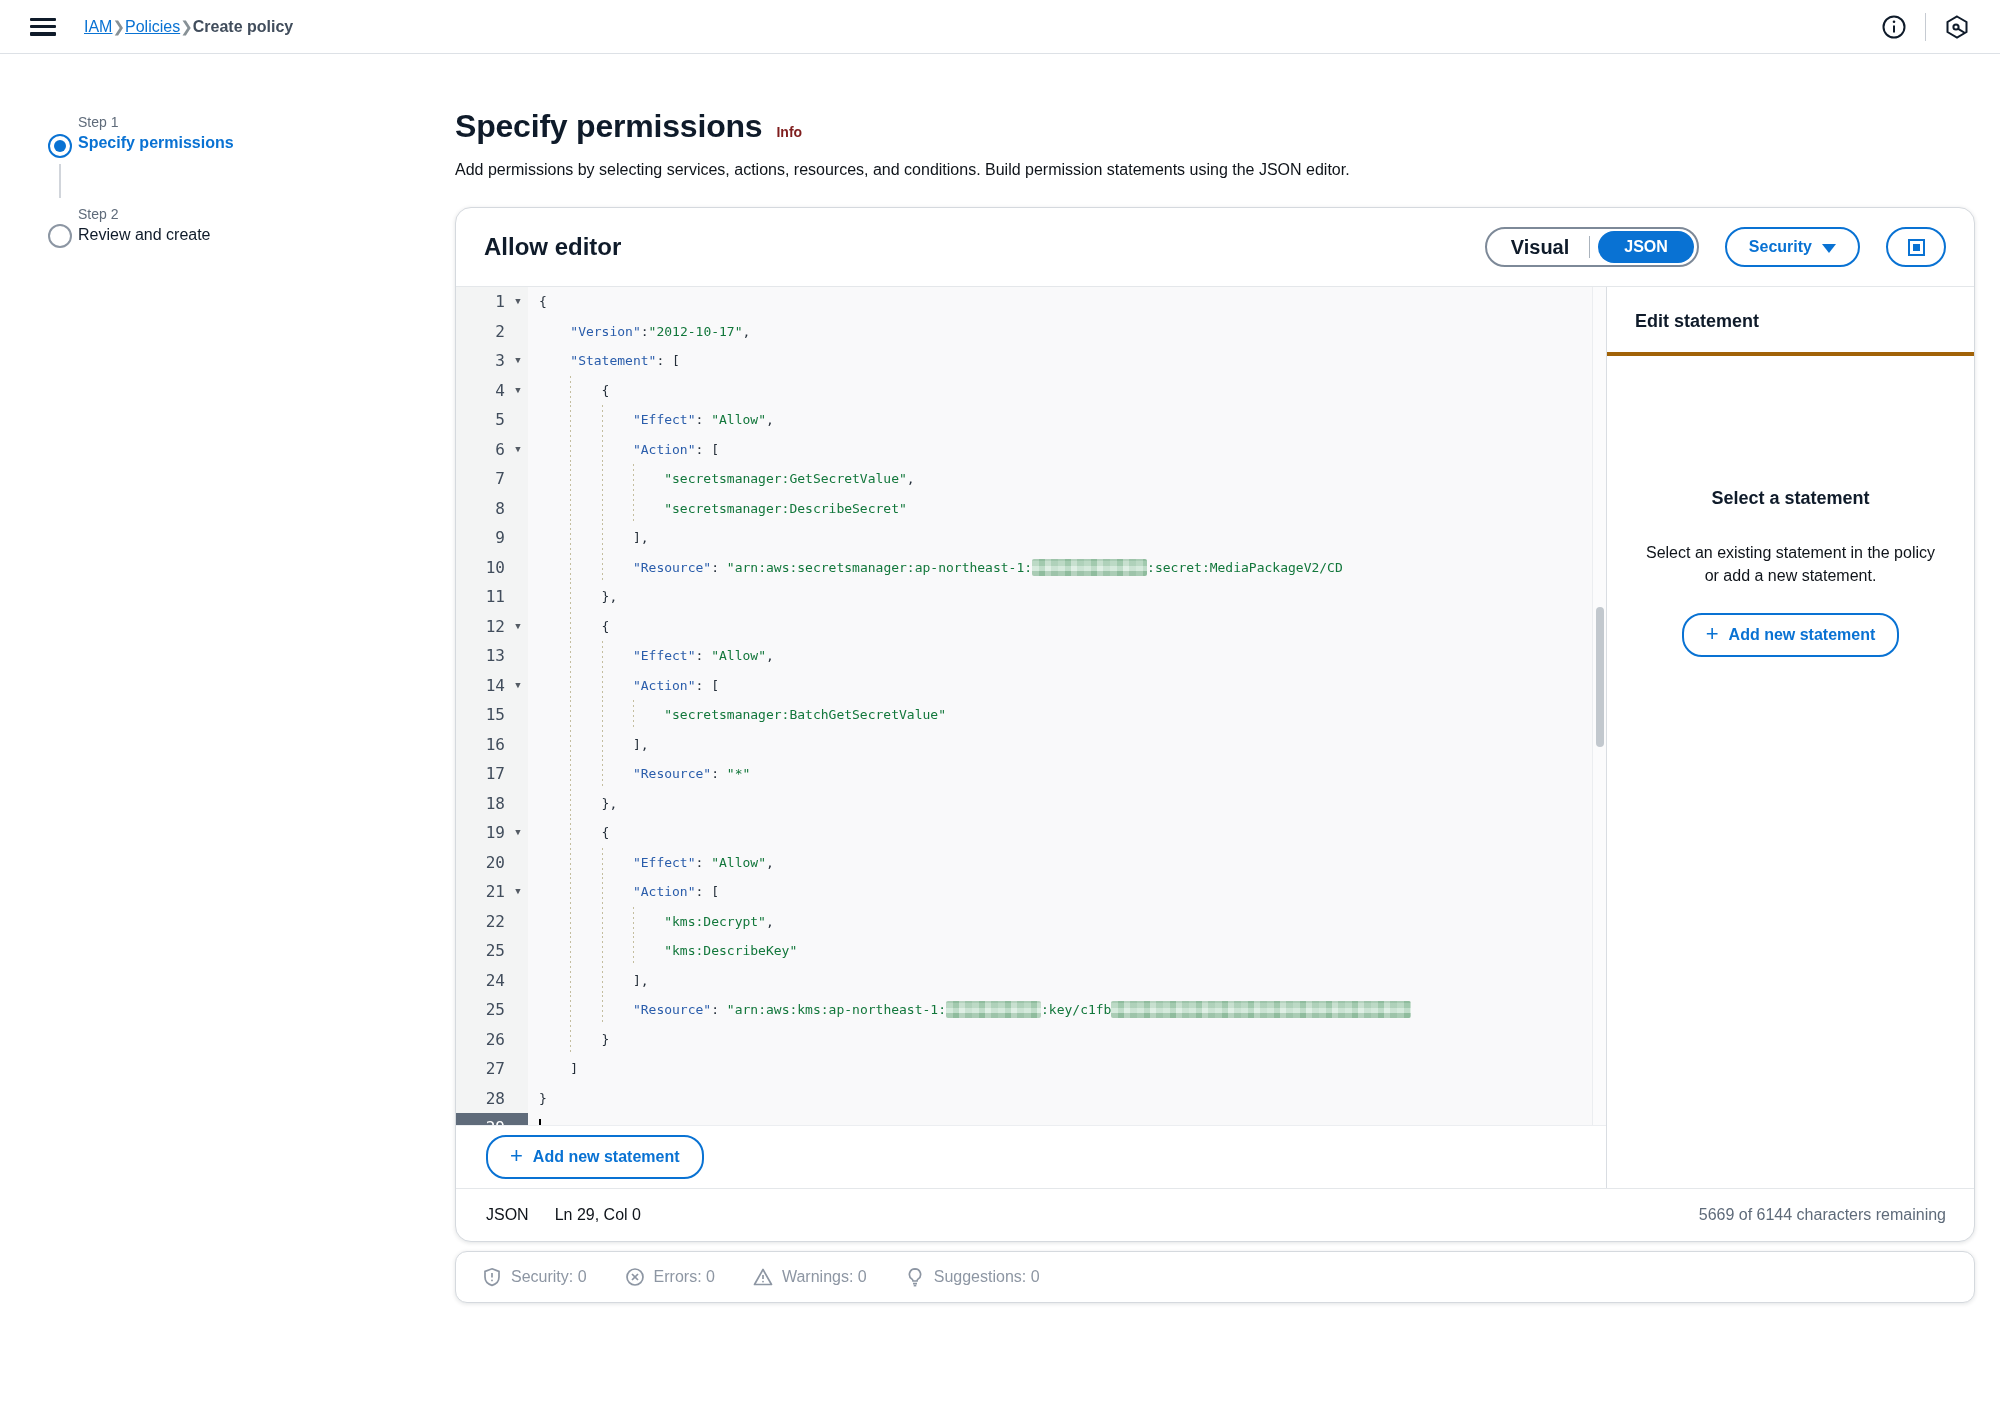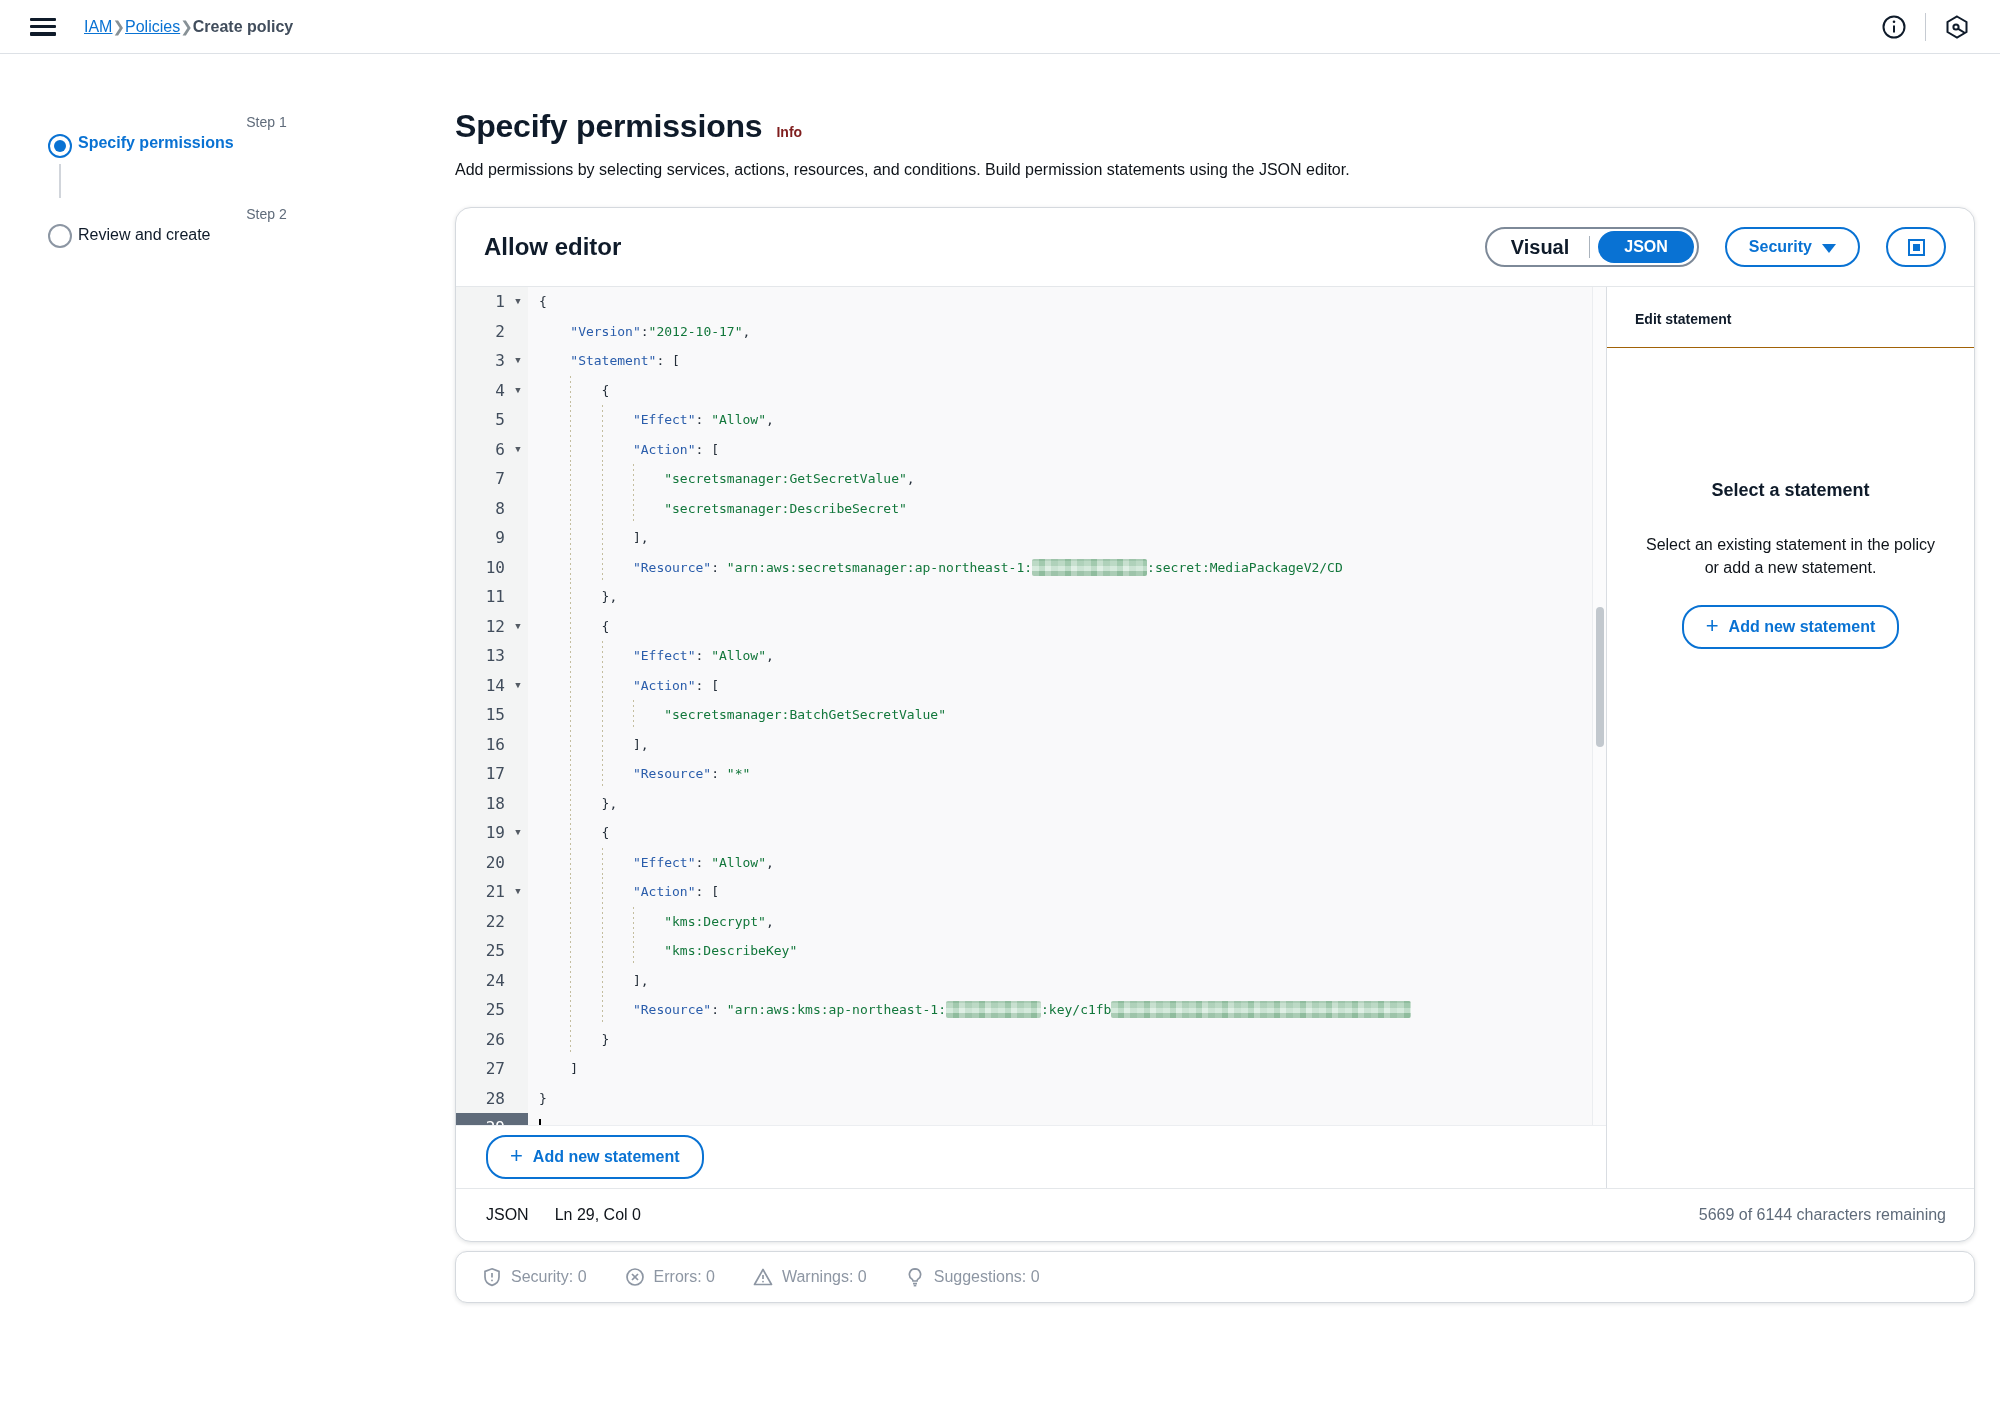--- a/index.html
+++ b/index.html
@@ -23,21 +23,21 @@
   .page { display:flex; }
   .steps { width:455px; flex:0 0 455px; padding:56px 0 0 48px; }
   .main { flex:1; padding:54px 25px 0 0; }
 
   
   .step { position:relative; padding-left:30px; }
   .radio { position:absolute; left:0; top:24px; width:24px; height:24px; border-radius:50%; background:#fff; }
   .radio.active { border:2.5px solid #0972d3; }
   .radio.active::after { content:""; position:absolute; left:3.5px; top:3.5px; width:12px; height:12px; border-radius:50%; background:#0972d3; }
   .radio.idle { border:2.5px solid #8c96a3; }
-  .step-label { font-size:14px; color:#5f6b7a; padding-top:4px;text-align:center; }
+  .step-label { font-size:14px; color:#5f6b7a; padding-top:4px; }
   .step-title { font-size:16px; font-weight:700; padding:4px 0 10px; }
   .step-title.active { color:#0972d3; }
   .step-title.idle { color:#0f1b2a; font-weight:400; }
   .step-connector { width:2px; height:34px; background:#d1d5db; margin:2px 0 4px 11px; }
 
   
   .h1row { display:flex; align-items:baseline; gap:14px; margin-bottom:16px; }
   .h1row h1 { font-size:32px; font-weight:700; letter-spacing:-.2px; }
   .info-link { font-size:14px; font-weight:700; color:#7f1d1d; cursor:pointer; }
   .desc { font-size:16px; color:#0f141a; margin-bottom:28px; }
@@ -96,21 +96,21 @@
 
   .vscroll { position:absolute; top:0; right:0; bottom:0; width:14px; background:#fbfbfc; border-left:1px solid #ebedf0; }
   .vthumb { position:absolute; left:3px; width:8px; border-radius:4px; background:#c2c8ce; top:320px; height:140px; }
 
   .add-stmt-row { padding:9px 28px 9px 30px; background:#fff; border-top:1px solid #eceef1; }
   .btn-add { height:44px; font-size:16px; }
   .plus { font-size:22px; font-weight:400; line-height:1; margin-top:-2px; }
 
   
   .side-panel { flex:0 0 367px; background:#fff; }
-  .sp-header { padding:24px 28px 20px; font-size:14px; font-weight:800; border-bottom:1px solid #a16207; }
+  .sp-header { padding:24px 28px 20px; font-size:18px; font-weight:800; border-bottom:4px solid #a16207; }
   .sp-body { padding:0 24px; text-align:center; }
   .sp-title { font-size:18px; font-weight:800; margin-top:132px; }
   .sp-text { font-size:16px; color:#0f141a; line-height:1.45; margin:32px 6px 26px; }
 
   
   .card-footer { display:flex; align-items:center; border-top:1px solid #e4e7ea; padding:17px 28px 17px 30px; font-size:16px; }
   .cf-left { display:flex; gap:26px; color:#0f141a; }
   .cf-right { margin-left:auto; color:#5f6b7a; }
 
   

